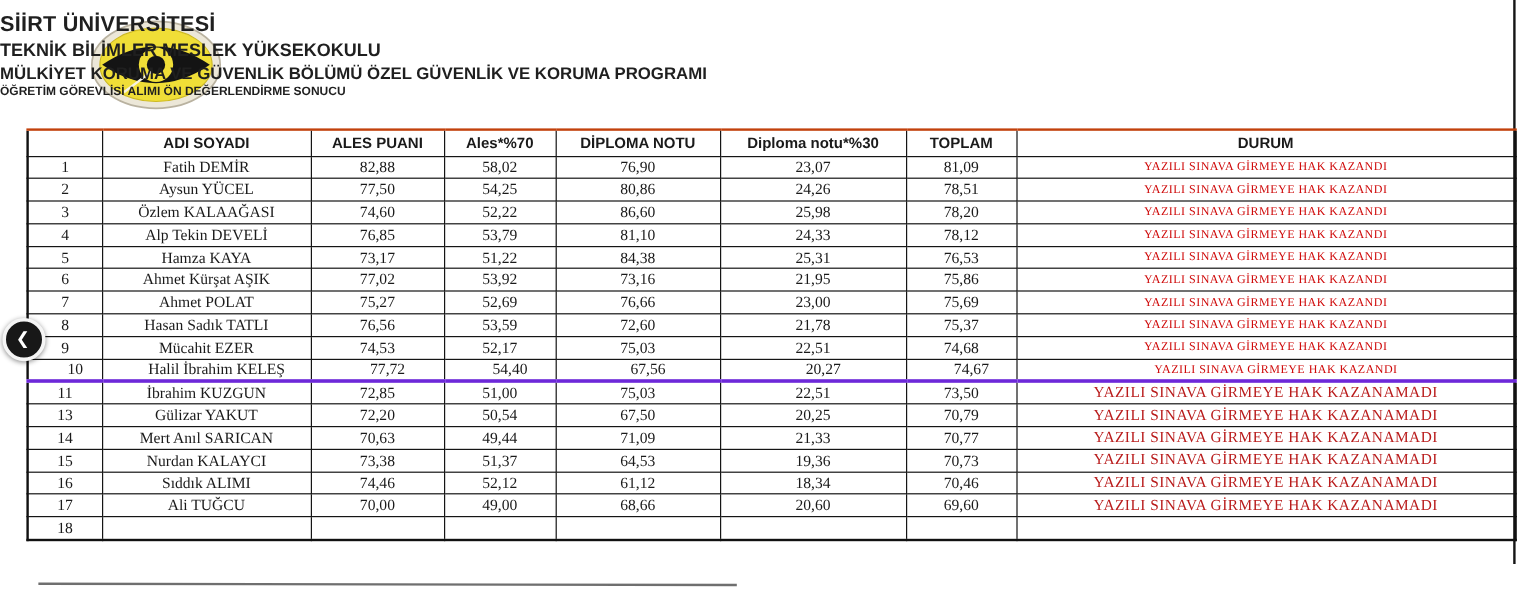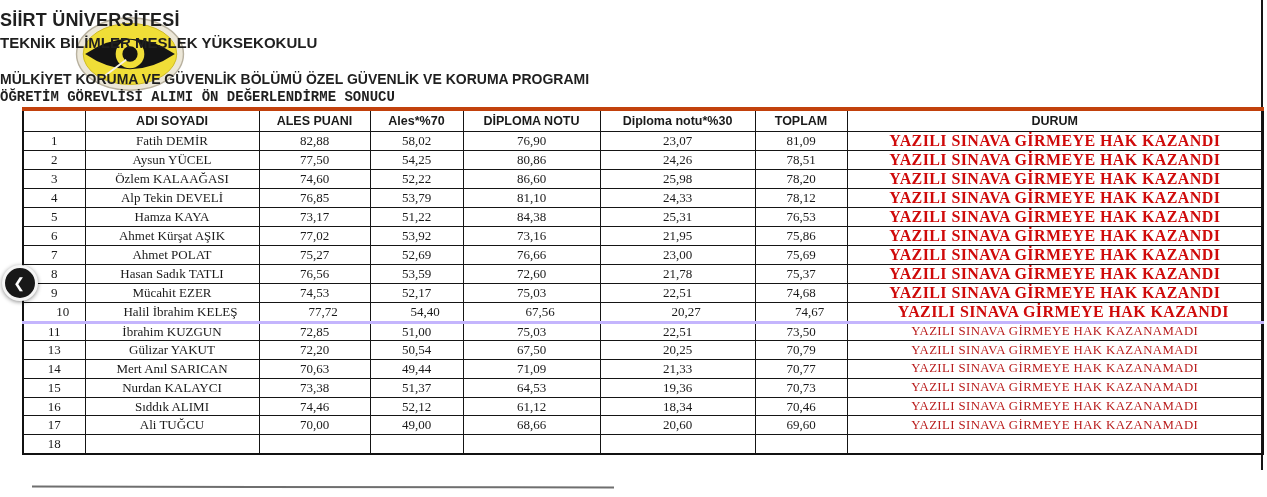--- a/index.html
+++ b/index.html
@@ -6,44 +6,44 @@
   html,body { background:#fff; }
   .page {
     position:relative; width:1267px; height:497px; background:#ffffff;
     font-family:"Liberation Serif", serif; color:#1a1a1a; overflow:hidden;
   }
 
   
   .doc-header { position:absolute; left:0; top:10px; width:100%; text-align:left;
     font-family:"Liberation Sans", sans-serif; font-weight:bold; color:#1f1f1f; }
   .doc-header .h1 { font-size:18px; letter-spacing:.2px; margin-bottom:3px; }
-  .doc-header .h2 { font-size:15px; margin-bottom:20px; }
+  .doc-header .h2 { font-size:15px; margin-bottom:2px; }
   .doc-header .h3 { font-size:14px; margin-bottom:2px; }
-  .doc-header .h4 { font-size:14px;font-family:Liberation Mono, monospace; }
+  .doc-header .h4 { font-size:10px; }
 
   .logo { position:absolute; left:72px; top:12px; width:116px; height:84px; }
 
   
   .page-edge-right { position:absolute; left:1261px; top:0; width:2px; height:470px; background:#151515; }
   .scan-artifact-line { position:absolute; left:32px; top:486px; width:582px; height:2px; background:#6f6f6f; transform:rotate(.1deg); }
 
   
   table.results { position:absolute; left:22px; top:107px; width:1240px;
     border-collapse:collapse; table-layout:fixed; }
   table.results th, table.results td {
     border:1px solid #151515; overflow:hidden; white-space:nowrap;
     font-size:13px; height:18.8px; padding:0 3px; text-align:center; vertical-align:middle; }
   table.results { border:2px solid #111; }
   table.results thead th {
     font-family:"Liberation Sans", sans-serif; font-weight:bold; font-size:12.5px;
-    height:22px; border-top:4px solid #c2410c; }
+    height:22px; border-top:2px solid #c2410c; }
   td.cell-name, td.cell-durum { text-align:left; padding-left:5px; }
-  td.cell-durum.q { color:#cf0a0a; font-weight:bold; letter-spacing:.4px; font-size:16px; }
+  td.cell-durum.q { color:#cf0a0a; font-weight:normal; letter-spacing:.4px; font-size:10px; }
   td.cell-durum.nq { color:#b91c1c; letter-spacing:.4px; font-size:12.8px; }
-  tr.sep td { border-bottom:3px solid #c4b5fd;padding-left:20px; }
+  tr.sep td { border-bottom:3px solid #6d28d9;padding-left:20px; }
 
   
   .prev-btn {
     position:absolute; left:2px; top:265px; width:36px; height:36px; border-radius:50%;
     background:#181818; border:3px solid #f5f5f5; box-shadow:0 1px 4px rgba(0,0,0,.45);
     display:flex; align-items:center; justify-content:center; cursor:pointer; }
   .prev-btn .chev { color:#ffffff; font-size:14px; font-weight:bold;
     font-family:"DejaVu Sans", sans-serif; line-height:1; transform:translateX(-1px); }
 </style>
 </head>

